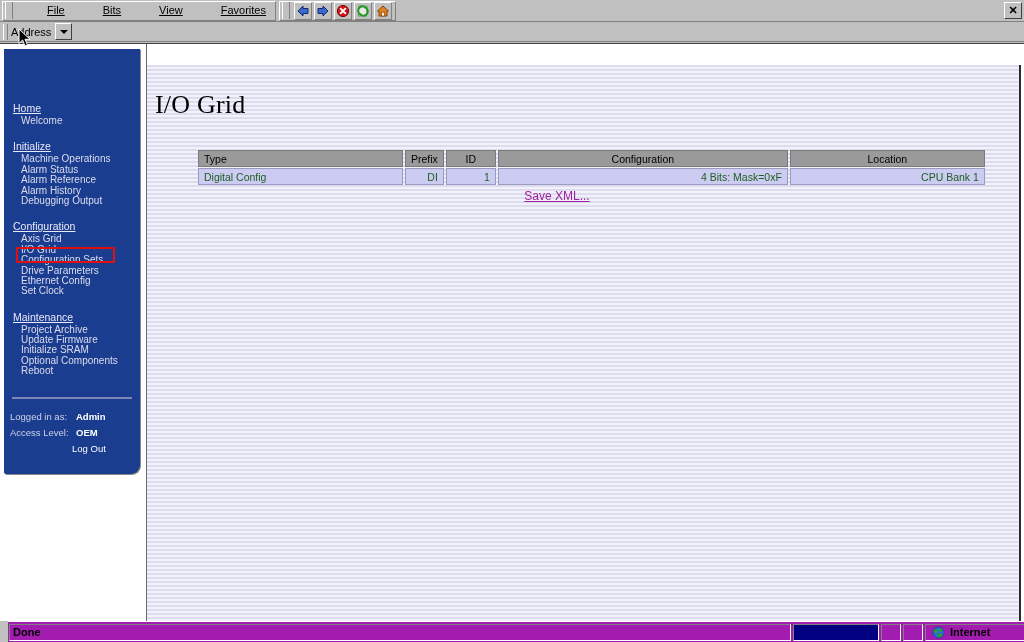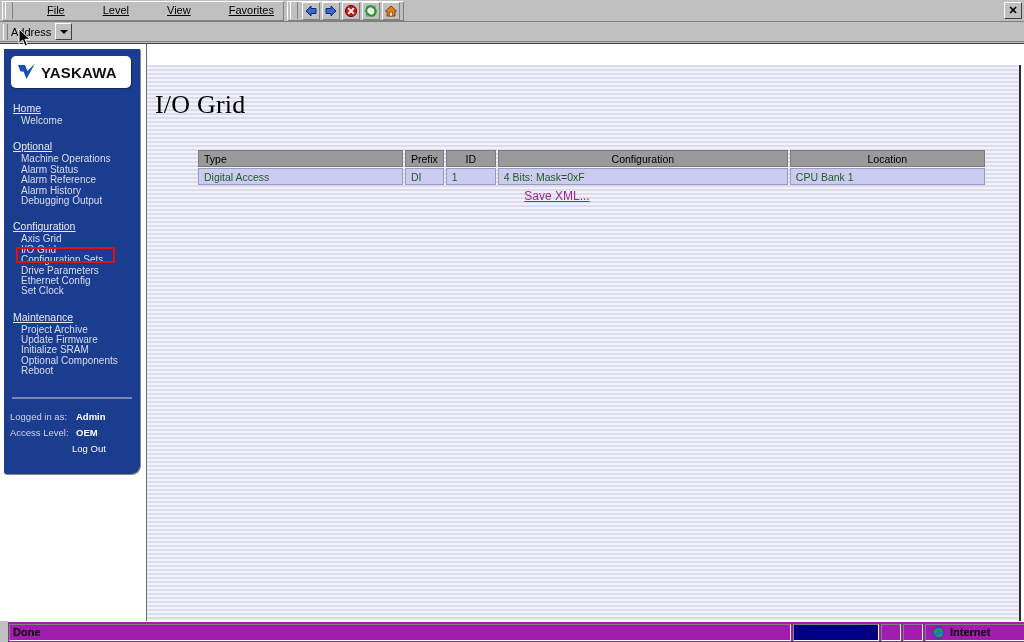--- a/index.html
+++ b/index.html
@@ -257,21 +257,21 @@
     text-align: center;
     white-space: nowrap;
   }
   table.iogrid th.left { text-align: left; }
   table.iogrid td {
     background: #ccccf2;
     border: 1px solid #9a9ac0;
     color: #1e5e1e;
     height: 17px;
     padding: 0 5px;
-    text-align: left;
+    text-align: right;
     white-space: nowrap;
   }
   table.iogrid td.left { text-align: left; }
   .col-type  { width: 205px; }
   .col-prefix{ width: 30px; }
   .col-id    { width: 50px; }
   .col-conf  { width: 290px; }
   .col-loc   { width: 195px; }
 
   .savexml {
@@ -342,21 +342,21 @@
 </style>
 </head>
 <body>
 
 <div id="app">
 
   <div class="menubar">
     <div class="menu-group">
       <span class="menu-grip"></span>
       <span class="menu-item"><u>File</u></span>
-      <span class="menu-item"><u>Level</u></span>
+      <span class="menu-item"><u>Bits</u></span>
       <span class="menu-item"><u>View</u></span>
       <span class="menu-item"><u>Favorites</u></span>
     </div>
 
     <div class="tool-group">
       <span class="menu-grip"></span>
       <span class="tool-btn">
         <svg width="14" height="14" viewBox="0 0 14 14">
           <path d="M7 2 L2 7 L7 12 L7 9.5 L12 9.5 L12 4.5 L7 4.5 Z" fill="#3a6ad0" stroke="#102a6b" stroke-width="1"></path>
         </svg>
@@ -400,35 +400,28 @@
     <span class="addr-drop">
       <span class="tri-down"></span>
     </span>
   </div>
 
   <div class="page">
 
     <div class="leftcol">
       <div class="navpanel">
 
-        <div class="logo">
-          <svg class="logo-mark" viewBox="0 0 22 20">
-            <rect x="0" y="0" width="22" height="20" fill="#ffffff"></rect>
-            <path d="M2 3 L9 3 L11.5 9 L19 1.5 L10.5 17 L7.5 9.5 L4.5 9.5 Z" fill="#1a4fb0"></path>
-          </svg>
-          <span class="logo-text">YASKAWA</span>
-        </div>
 
         <div class="nav">
 
           <div class="nav-head">Home</div>
           <div class="nav-link">Welcome</div>
           <div class="nav-gap"></div>
 
-          <div class="nav-head">Optional</div>
+          <div class="nav-head">Initialize</div>
           <div class="nav-link">Machine Operations</div>
           <div class="nav-link">Alarm Status</div>
           <div class="nav-link">Alarm Reference</div>
           <div class="nav-link">Alarm History</div>
           <div class="nav-link">Debugging Output</div>
           <div class="nav-gap"></div>
 
           <div class="nav-head">Configuration</div>
           <div class="nav-link">Axis Grid</div>
           <div class="nav-link">I/O Grid</div>
@@ -474,21 +467,21 @@
             <tr>
               <th class="left col-type">Type</th>
               <th class="col-prefix">Prefix</th>
               <th class="col-id">ID</th>
               <th class="col-conf">Configuration</th>
               <th class="col-loc">Location</th>
             </tr>
           </thead>
           <tbody>
             <tr>
-              <td class="left">Digital Access</td>
+              <td class="left">Digital Config</td>
               <td>DI</td>
               <td>1</td>
               <td>4 Bits: Mask=0xF</td>
               <td>CPU Bank 1</td>
             </tr>
           </tbody>
         </table>
 
         <div class="savexml">Save XML...</div>
       </div>

